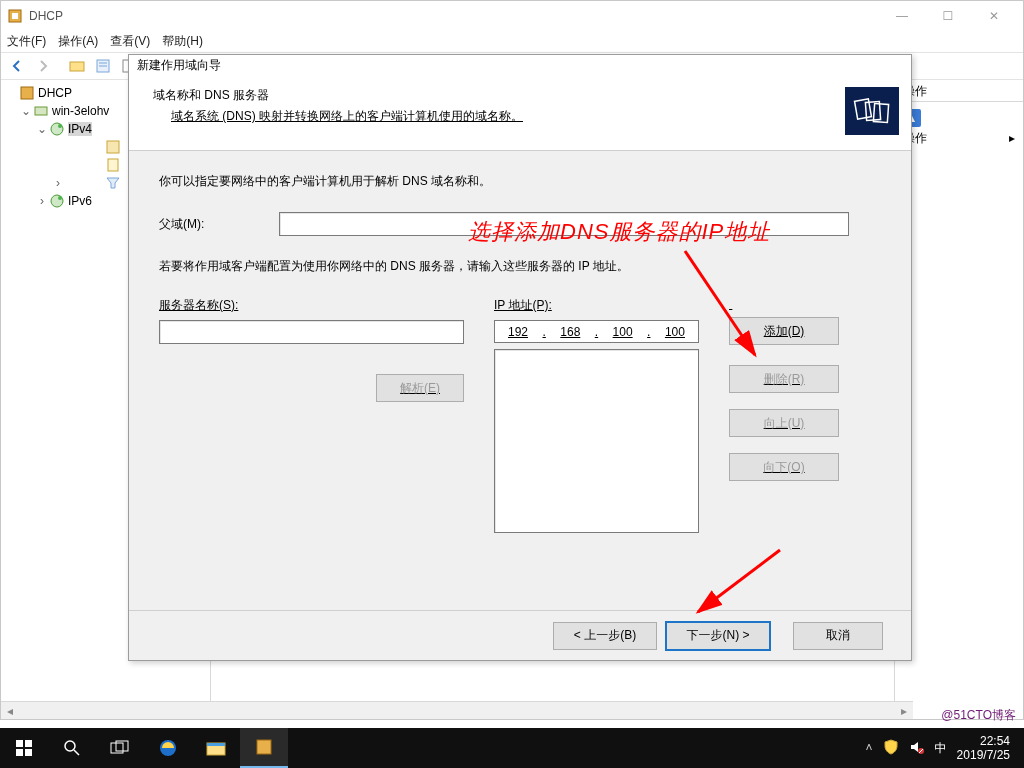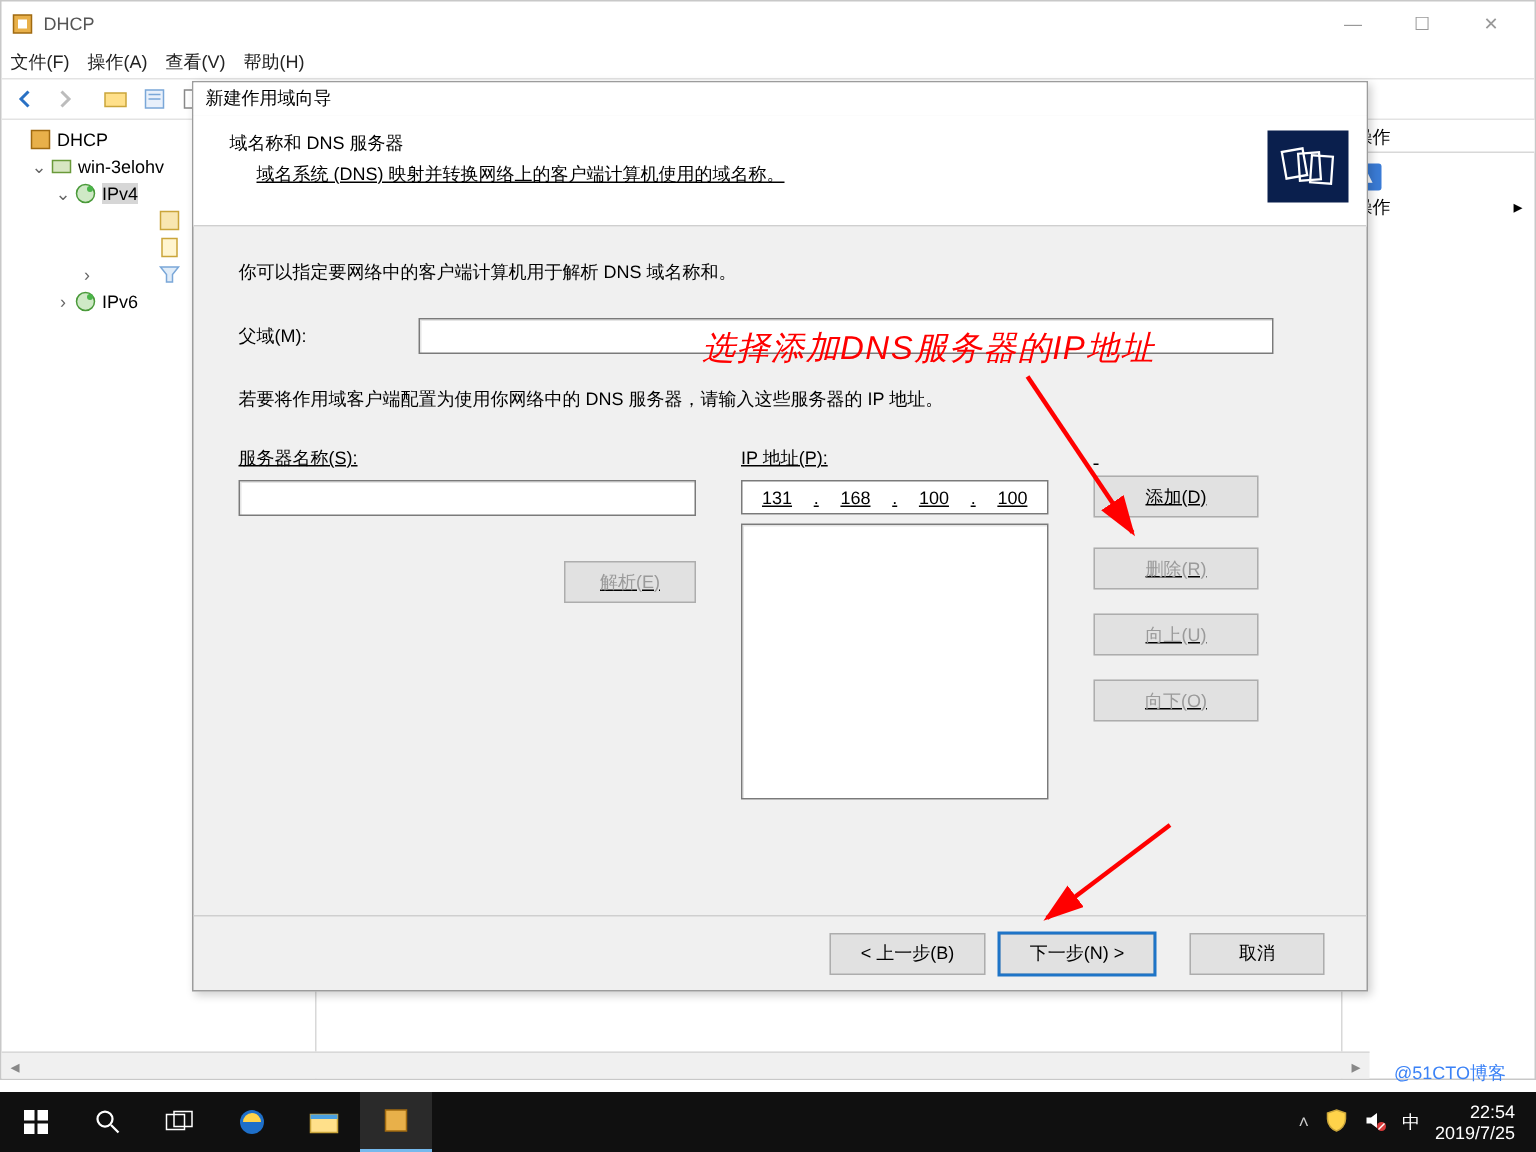--- a/index.html
+++ b/index.html
@@ -75,21 +75,21 @@
 .anno-text { position: absolute; top: 217px; left: 468px; color: #ff0000; font-size: 22px; font-weight: 500; letter-spacing: 1px; font-style: italic; }
 .arrow-svg { position: absolute; pointer-events: none; }
 
 
 .taskbar { position: absolute; bottom: 0; left: 0; width: 1024px; height: 40px; background: #101010; display: flex; align-items: center; color: #fff; }
 .taskbar .tb { width: 48px; height: 40px; display: flex; align-items: center; justify-content: center; }
 .taskbar .tb.active { border-bottom: 2px solid #76b9ed; background: #2a2a2a; }
 .taskbar .spacer { flex: 1; }
 .taskbar .tray { display: flex; align-items: center; gap: 10px; padding: 0 10px; }
 .taskbar .clock { text-align: right; line-height: 14px; padding-right: 4px; }
-.watermark { position: absolute; right: 20px; bottom: 44px; color: #3b82f6; font-size: 12px; }
+.watermark { position: absolute; right: 8px; bottom: 44px; color: #701a75; font-size: 12px; }
 </style>
 </head>
 <body>
 
 <div class="mmc-window">
   <div class="mmc-titlebar">
     <span class="icon">
       <svg viewBox="0 0 16 16">
           <rect x="2" y="2" width="12" height="12" fill="#e8b04a" stroke="#a06a10"></rect>
           <rect x="5" y="5" width="6" height="6" fill="#fff"></rect>
@@ -255,21 +255,21 @@
         <span class="collbl">服务器名称(S):</span>
         <input class="textbox" style="width: 100%;">
         <div style="display:flex;justify-content:flex-end;margin-top:30px">
           <span class="btn disabled">解析(E)</span>
         </div>
       </div>
 
       <div class="col mid">
         <span class="collbl">IP 地址(P):</span>
         <div class="ip-input">
-          <span class="oct">131</span>
+          <span class="oct">192</span>
             <span class="dot">.</span>
           <span class="oct">168</span>
             <span class="dot">.</span>
           <span class="oct">100</span>
             <span class="dot">.</span>
           <span class="oct">100</span>
         </div>
         <div class="listbox" style="margin-top:6px"></div>
       </div>
 

